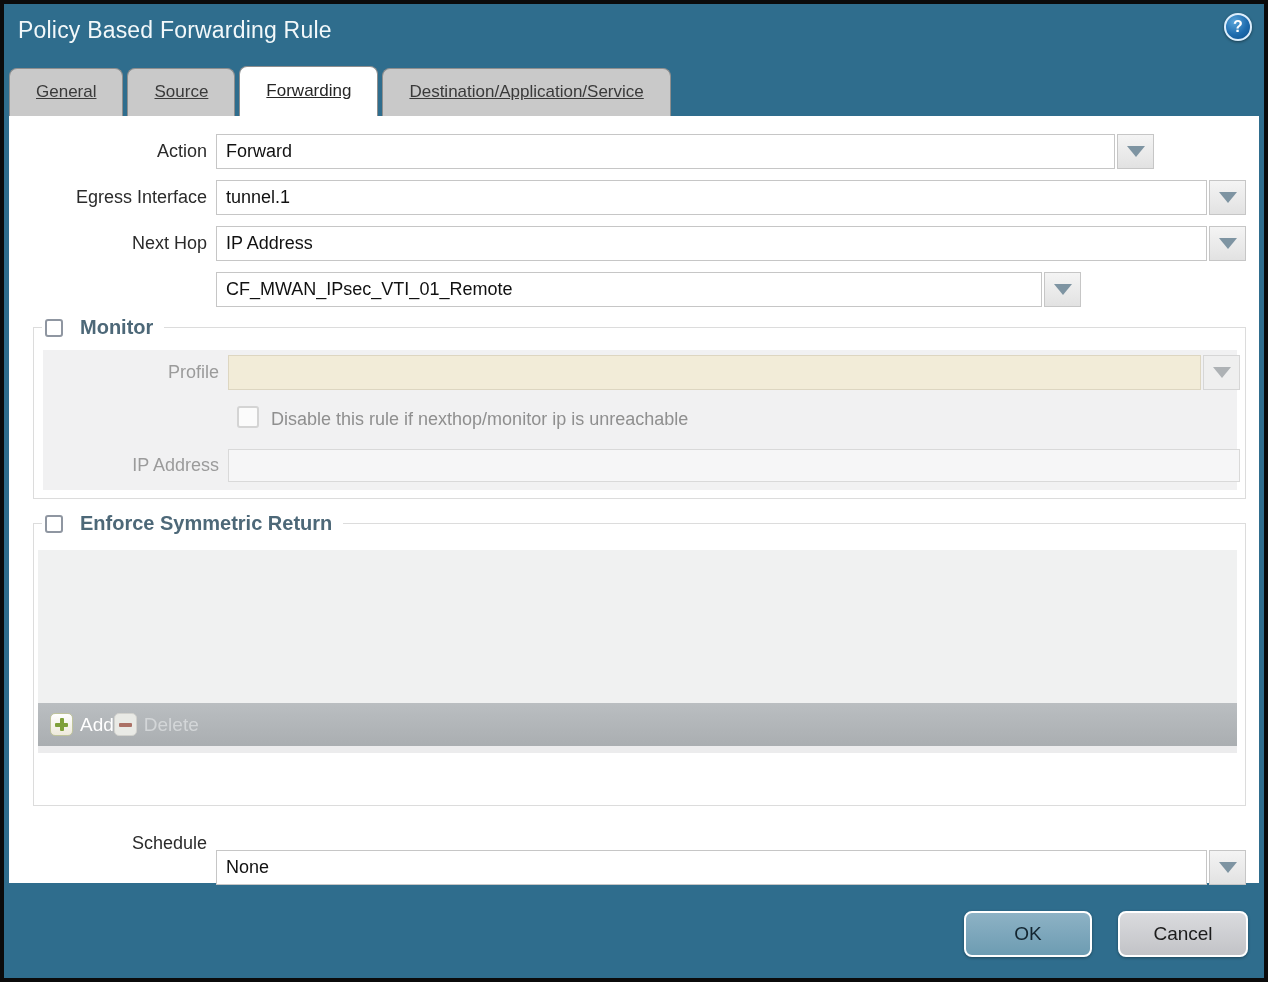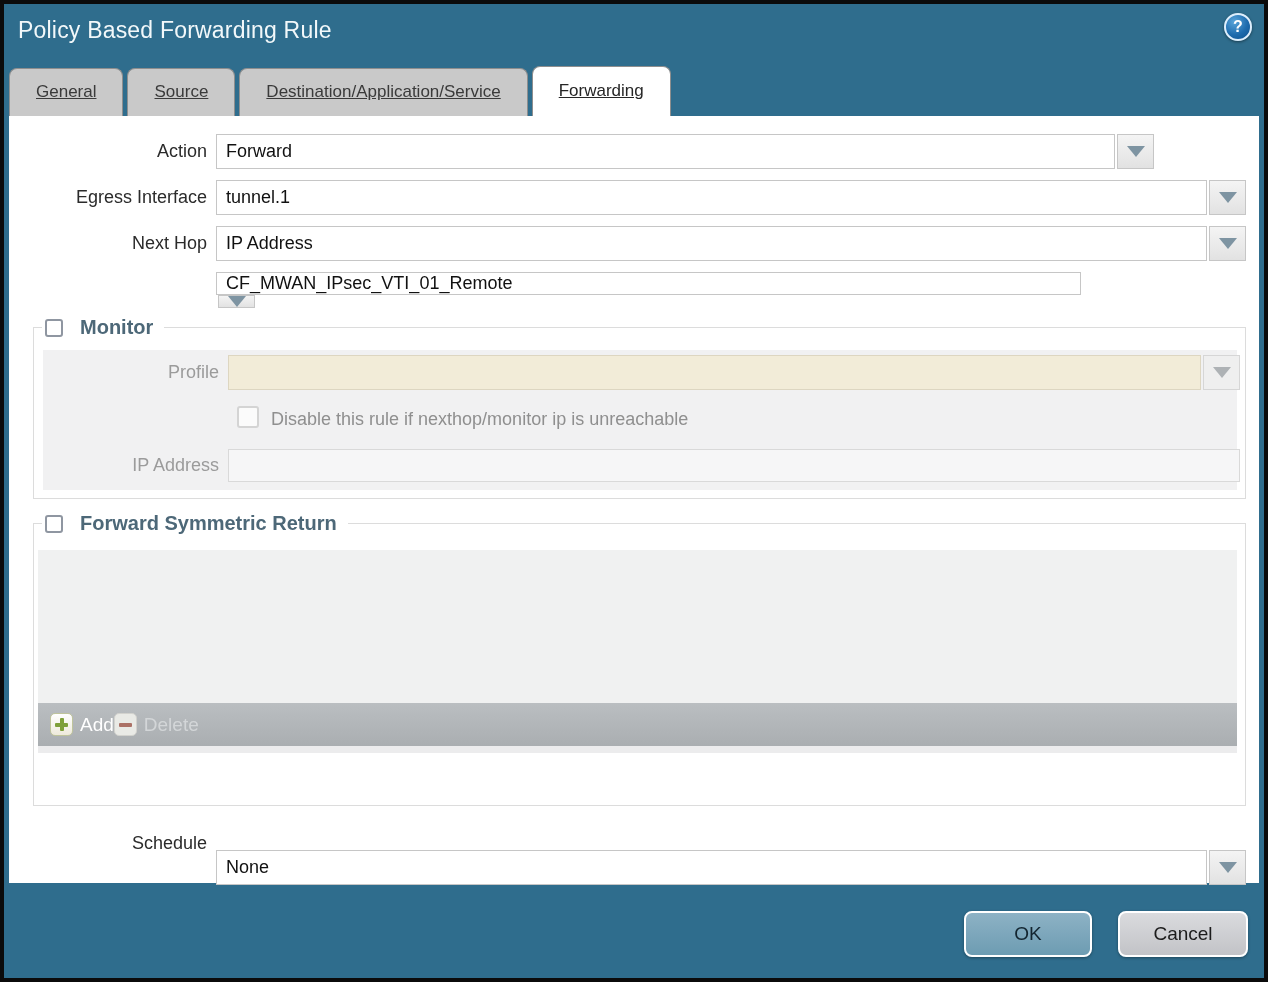--- a/index.html
+++ b/index.html
@@ -81,22 +81,22 @@
 <div class="window">
 
   <div class="titlebar">
     <div class="title">Policy Based Forwarding Rule</div>
     <div class="help">?</div>
   </div>
 
   <div class="tabs">
     <div class="tab">General</div>
     <div class="tab">Source</div>
+    <div class="tab active">Forwarding</div>
     <div class="tab">Destination/Application/Service</div>
-    <div class="tab active">Forwarding</div>
   </div>
 
   <div class="content">
 
     <div class="flabel" style="left:0;top:25px;">Action</div>
     <div class="combo" style="left:207px;top:18px;width:938px;">
       <div class="combo-value">Forward</div>
       <div class="combo-btn">
         <span class="arrow"></span>
       </div>
@@ -111,21 +111,21 @@
     </div>
 
     <div class="flabel" style="left:0;top:117px;">Next Hop</div>
     <div class="combo" style="left:207px;top:110px;width:1030px;">
       <div class="combo-value">IP Address</div>
       <div class="combo-btn">
         <span class="arrow"></span>
       </div>
     </div>
 
-    <div class="combo" style="left:207px;top:156px;width:865px;flex-direction:column;">
+    <div class="combo" style="left:207px;top:156px;width:865px;">
       <div class="combo-value">CF_MWAN_IPsec_VTI_01_Remote</div>
       <div class="combo-btn">
         <span class="arrow"></span>
       </div>
     </div>
 
     <div class="fbox" style="left:24px;top:211px;width:1213px;height:172px;"></div>
     <div class="flegend" style="left:33px;top:198px;">
       <span class="cb"></span>
       <span>Monitor</span>
@@ -142,21 +142,21 @@
 
     <span class="cb disabled" style="position:absolute;left:228px;top:290px;"></span>
     <div class="dim-text" style="left:262px;top:293px;">Disable this rule if nexthop/monitor ip is unreachable</div>
 
     <div class="flabel dim" style="left:0;top:339px;">IP Address</div>
     <div class="textfield" style="left:219px;top:333px;width:1012px;"></div>
 
     <div class="fbox" style="left:24px;top:407px;width:1213px;height:283px;"></div>
     <div class="flegend" style="left:33px;top:394px;">
       <span class="cb"></span>
-      <span>Forward Symmetric Return</span>
+      <span>Enforce Symmetric Return</span>
     </div>
 
     <div class="nh-table">
       <div class="nh-body"></div>
       <div class="nh-foot">
         <div class="tool-btn">
           <span class="icon-plus"></span>
           <span class="lbl">Add</span>
         </div>
         <div class="tool-btn disabled">

